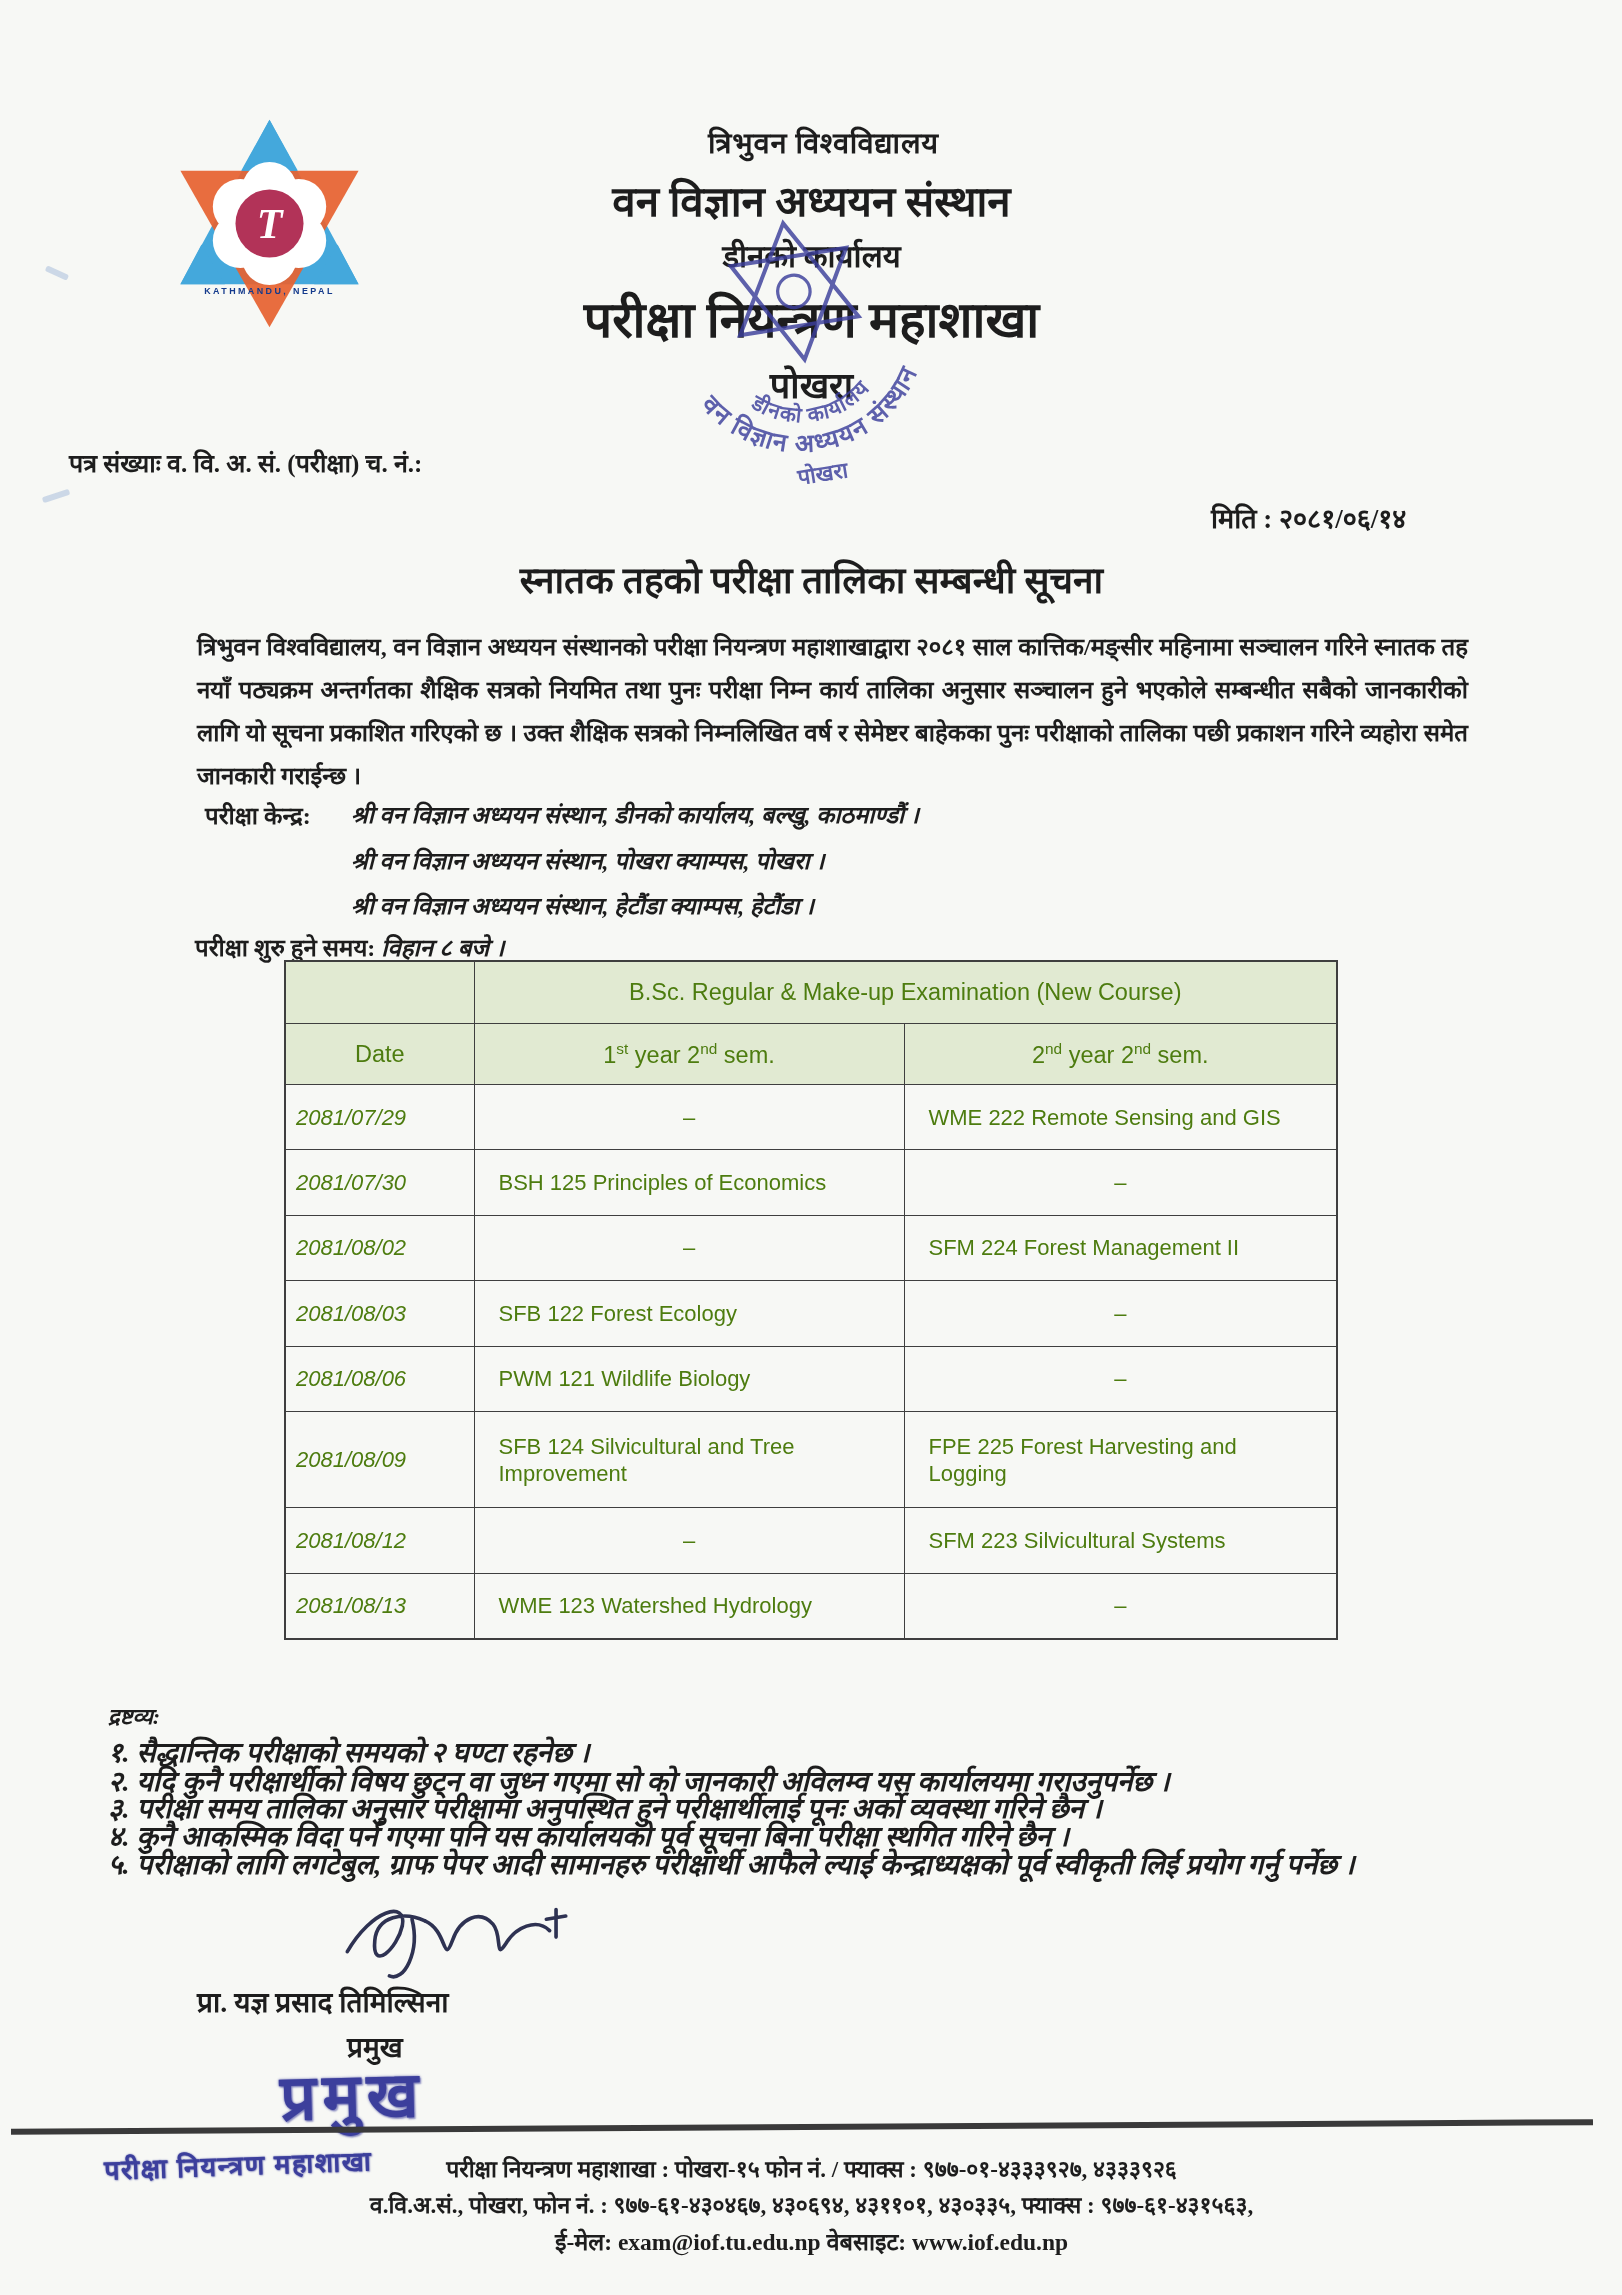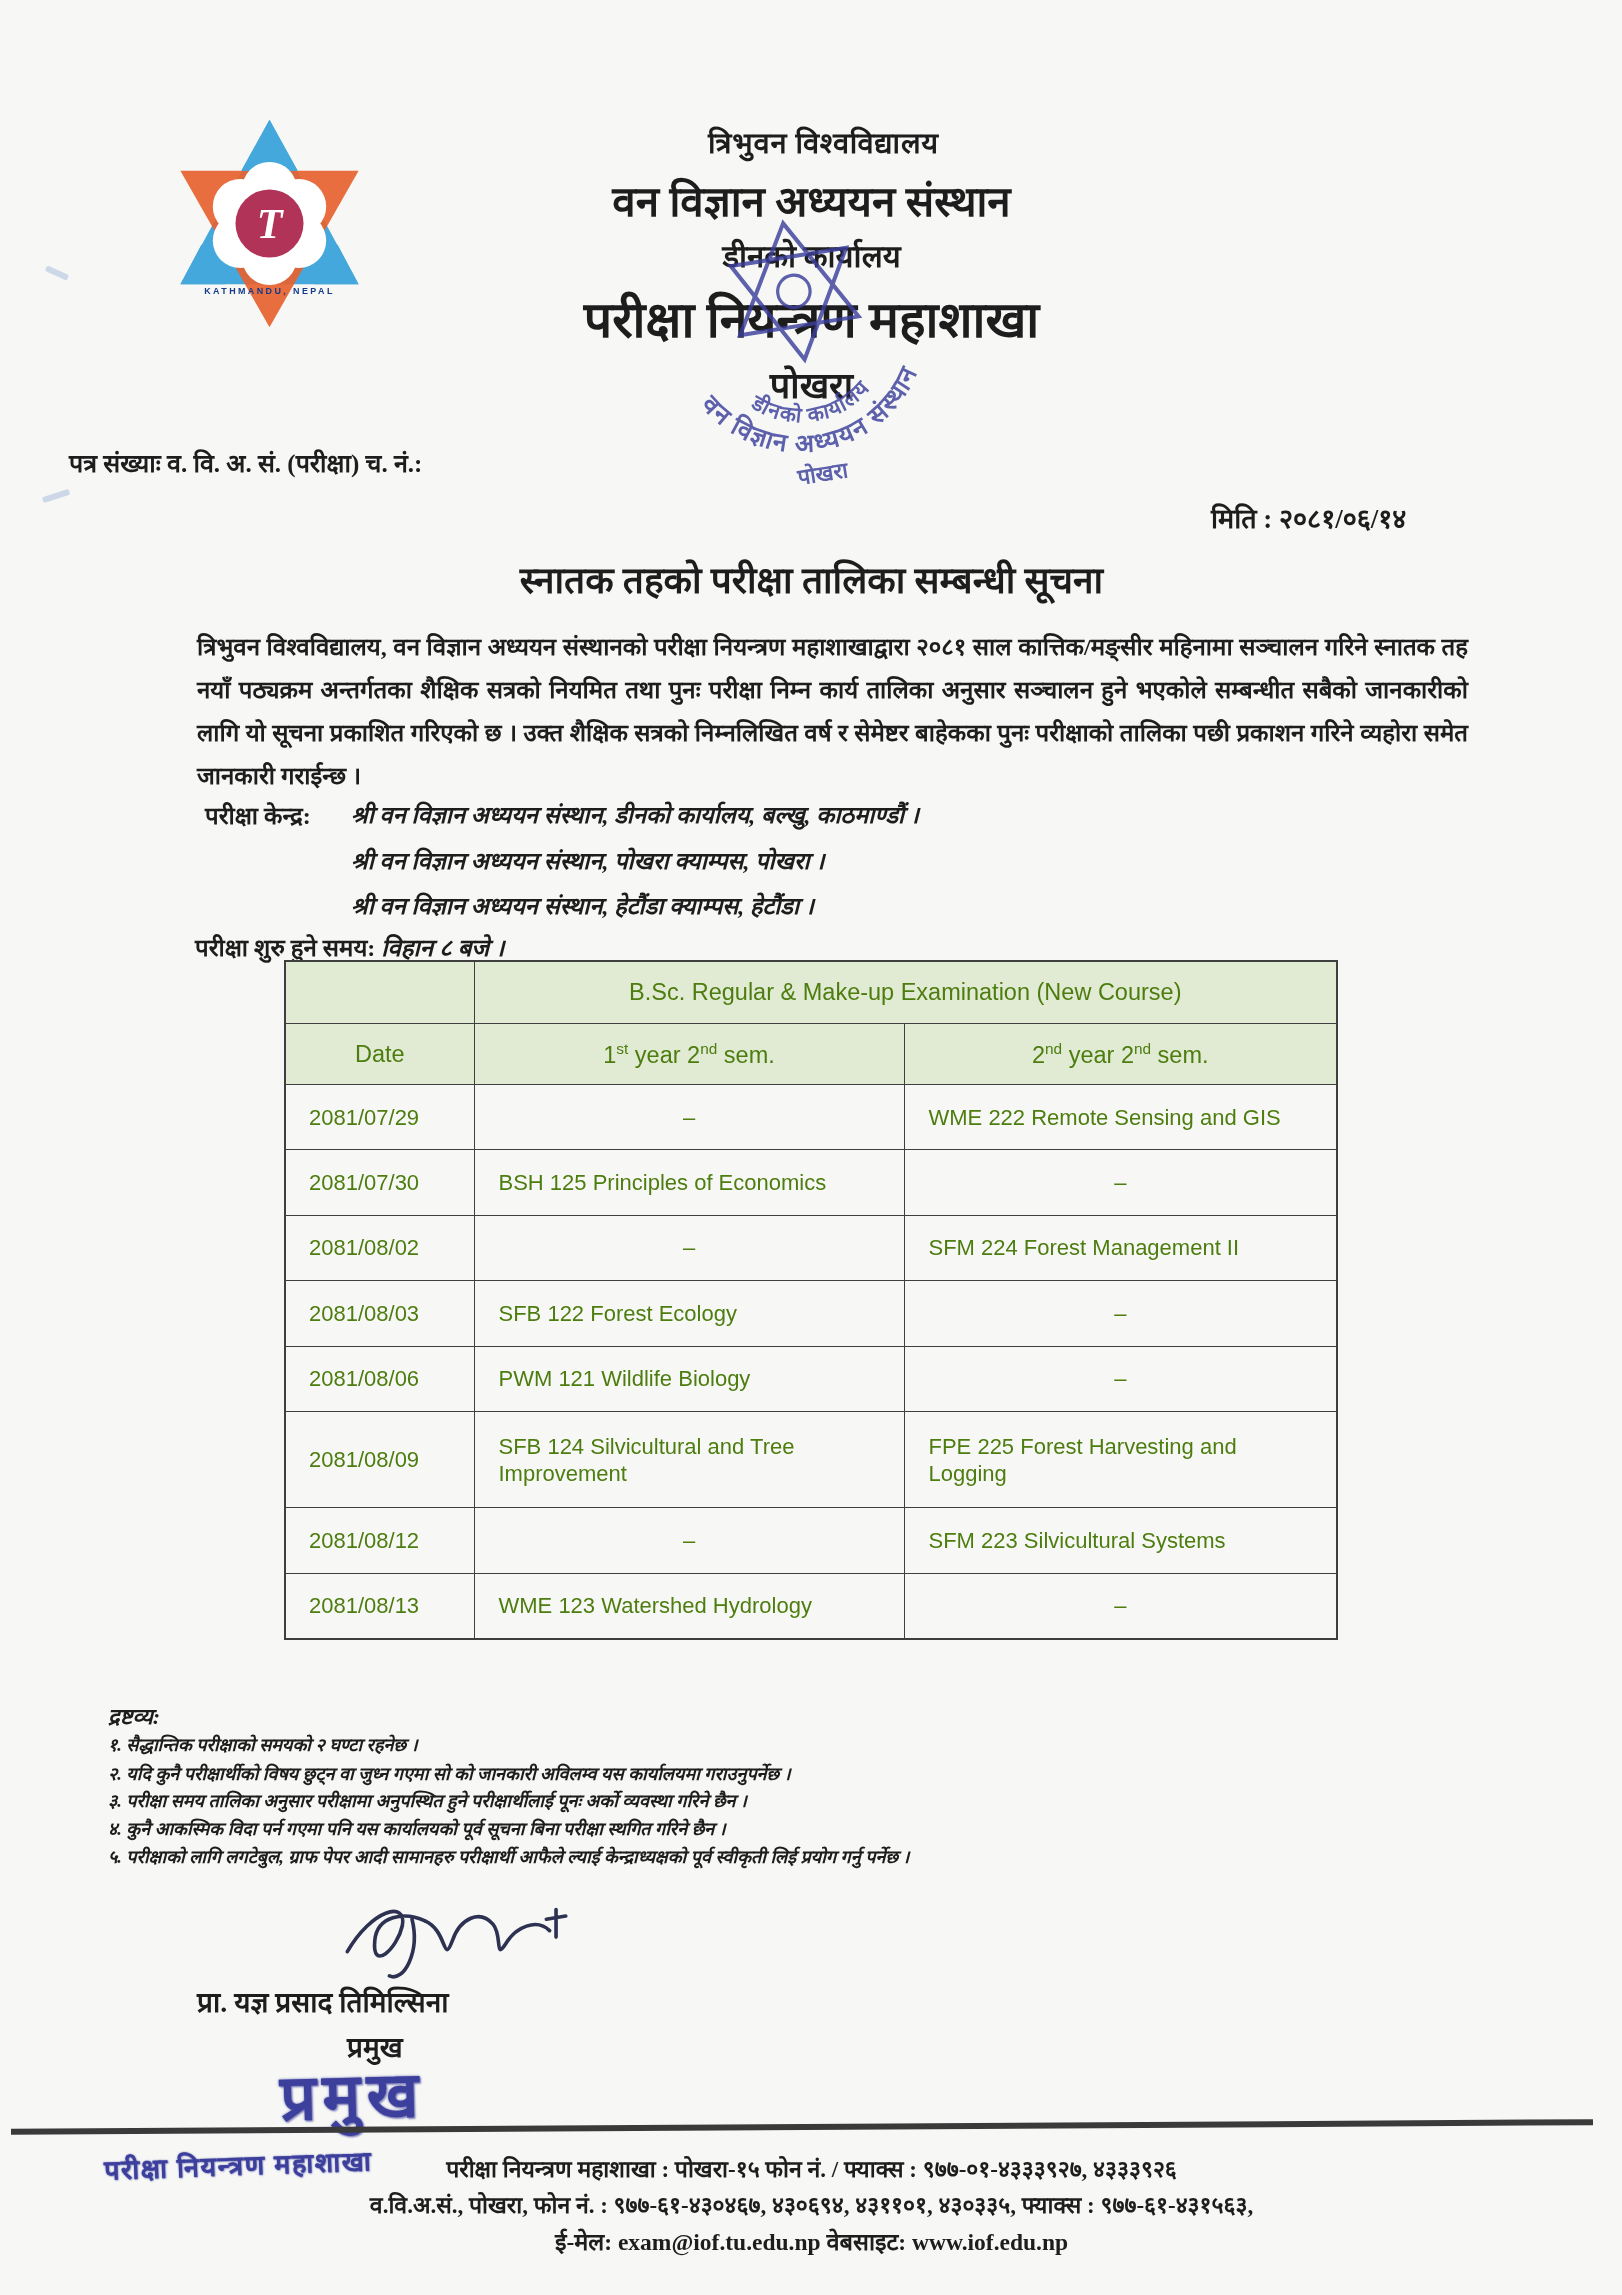--- a/index.html
+++ b/index.html
@@ -34,28 +34,28 @@
   table.exam{border-collapse:collapse;table-layout:fixed;width:1052px;
              font-family:"Liberation Sans","DejaVu Sans",sans-serif;color:#4d7c0f;}
   table.exam th,table.exam td{border:1.6px solid #3f3f3f;vertical-align:middle;}
   table.exam{border:2.4px solid #3f3f3f;}
   col.c-date{width:189px;} col.c-y1{width:430px;} col.c-y2{width:433px;}
   th.group-h{height:59px;font-size:23.5px;font-weight:400;text-align:center;}
   tr.head2 th{height:58px;font-size:23.5px;font-weight:400;text-align:center;}
   th.greenbg,td.greenbg{background:#e1ead2;}
   sup{font-size:15.4px;}
   table.exam td{height:58px;font-size:22px;padding:3.2px 24px 3.2px 24px;text-align:left;line-height:27px;}
-  table.exam td.date-col{padding-left:23px;}
+  table.exam td.date-col{padding-left:10px;font-style:italic;}
   table.exam td.dash{text-align:center;padding:3.2px 8px;}
   table.exam tr.tall td{height:89px;}
   td.y1col{padding-right:57px;}
   td.y2col{padding-right:24px;}
   
   .notes-label{position:absolute;left:108px;top:1700px;font-size:22px;font-weight:bold;font-style:italic;}
-  .note-item{position:absolute;left:108px;font-size:18px;font-weight:600;font-style:italic;white-space:nowrap;}
+  .note-item{position:absolute;left:108px;font-size:28px;font-weight:600;font-style:italic;white-space:nowrap;}
   .ni-0{top:1732px;} .ni-1{top:1761px;} .ni-2{top:1788px;} .ni-3{top:1816px;} .ni-4{top:1844px;}
   
   .sig-svg{position:absolute;left:329px;top:1895px;z-index:2;}
   .sig-name{position:absolute;left:197px;top:1982px;font-size:28px;font-weight:bold;}
   .sig-post{position:absolute;left:347px;top:2027px;font-size:28px;font-weight:bold;}
   .stamp-big{position:absolute;left:280px;top:2051px;font-size:63px;font-weight:bold;color:#3c3f9c;
              letter-spacing:6.5px;transform:rotate(-1.5deg);
              text-shadow:0 0 2.4px rgba(60,63,156,.9),1.6px 1.6px 1.6px rgba(60,63,156,.45);}
   .stamp-sub{position:absolute;left:104px;top:2146px;font-size:27px;font-weight:bold;color:#3c3f9c;
              transform:rotate(-2deg);letter-spacing:1.6px;

